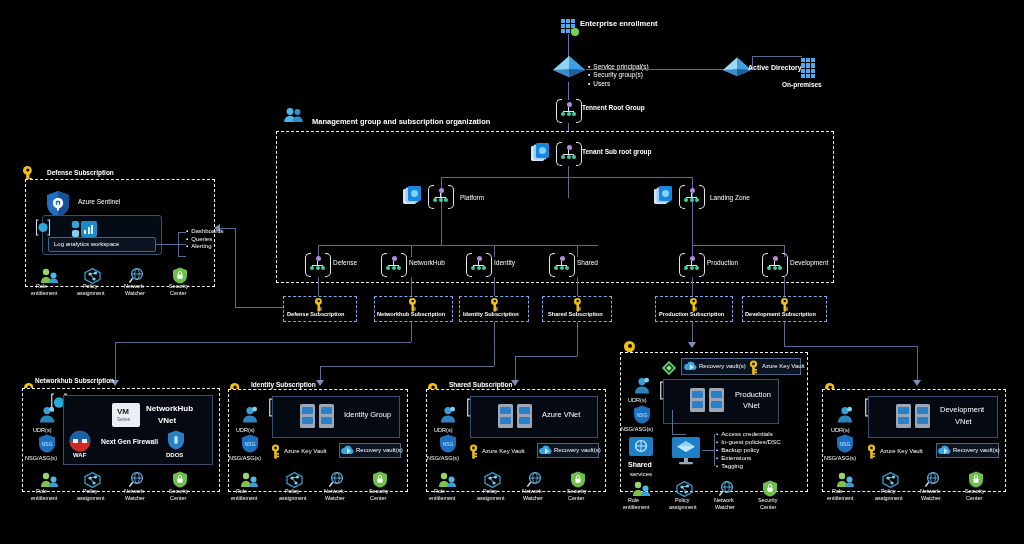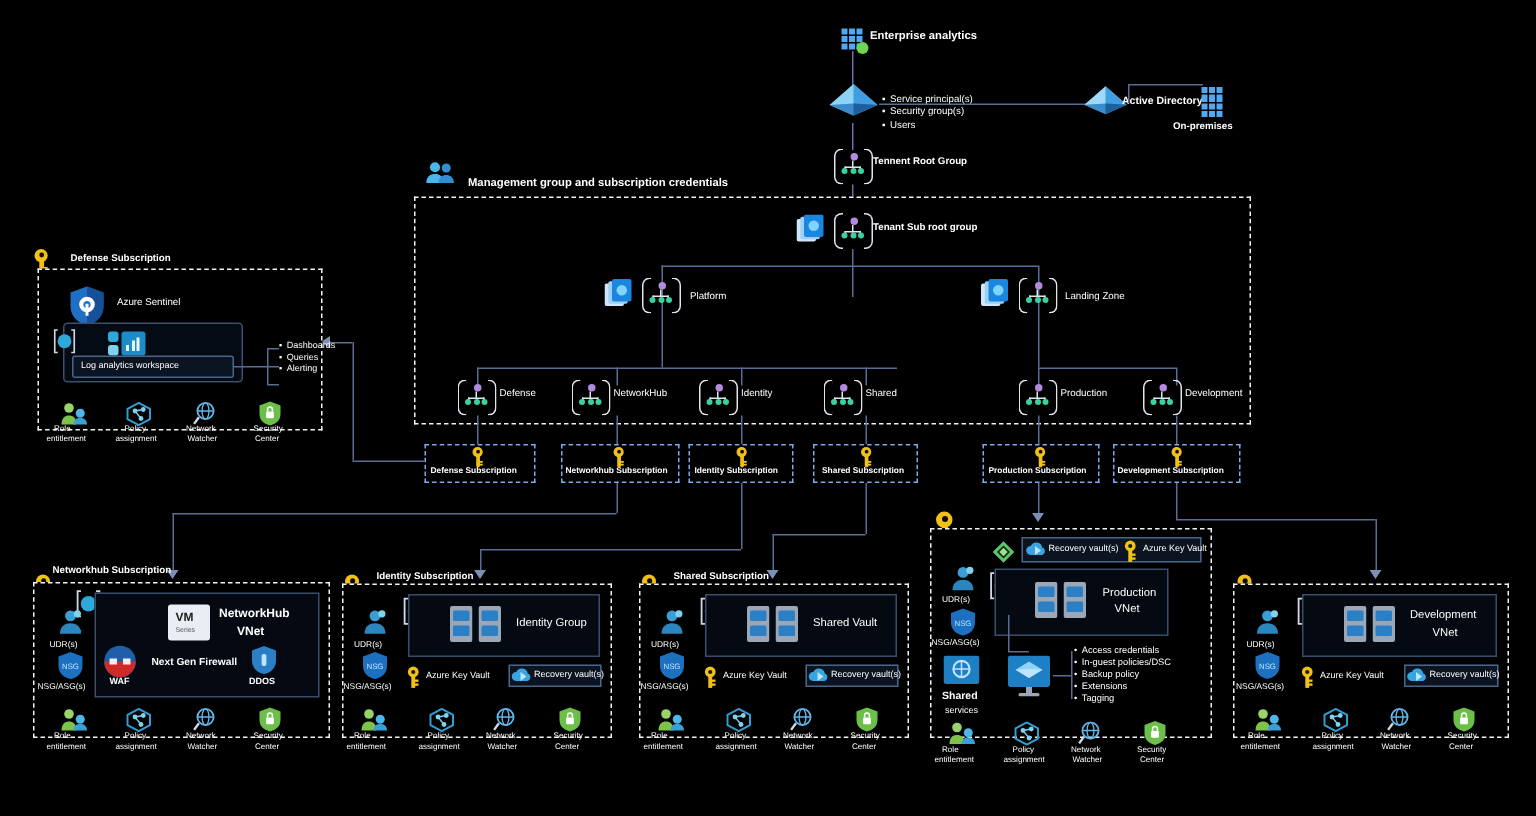--- a/index.html
+++ b/index.html
@@ -75,21 +75,21 @@
       <i></i>
       <i></i>
       <i></i>
       <i></i>
       <i></i>
       <i></i>
       <i></i>
       <i></i>
   </div>
   <div class="abs" style="left:571px;top:28px;width:8px;height:8px;border-radius:50%;background:#6fd44f;"></div>
-  <div class="lbl" style="left:580px;top:20px;font-size:7.5px;">Enterprise analytics</div>
+  <div class="lbl" style="left:580px;top:20px;font-size:7.5px;">Enterprise enrollment</div>
 
   <div class="ln ln-v ln-pur" style="left:568px;top:34px;height:26px;"></div>
 
   <svg class="abs" style="left:552px;top:55px;" width="34" height="28" viewBox="0 0 34 28">
     <polygon points="17,1 33,15 17,22 1,15" fill="#8fd3f7"></polygon>
     <polygon points="17,1 33,15 17,15" fill="#3f9fe0"></polygon>
     <polygon points="17,14 33,15 17,22 1,15" fill="#2b7fc4" opacity="0.85"></polygon>
     <polygon points="17,14 33,15 17,22" fill="#1d5f9c"></polygon>
   </svg>
 
@@ -145,21 +145,21 @@
   <div class="lbl" style="left:582px;top:104px;font-size:6.5px;">Tennent Root Group</div>
 
   <div class="ln ln-v ln-pur" style="left:568px;top:123px;height:23px;"></div>
 
   <svg class="abs" style="left:283px;top:107px;" width="22" height="16" viewBox="0 0 22 16">
     <circle cx="7" cy="4.5" r="3.4" fill="#49b7e8"></circle>
     <path d="M1.2 15 C1.2 10.6 4 9 7 9 C10 9 12.8 10.6 12.8 15 Z" fill="#49b7e8"></path>
     <circle cx="14.5" cy="5" r="3" fill="#2f8fd0"></circle>
     <path d="M9.5 15 C9.5 11 12 9.6 14.5 9.6 C17 9.6 19.6 11 19.6 15 Z" fill="#2f8fd0"></path>
   </svg>
-  <div class="lbl" style="left:312px;top:118px;font-size:7.5px;">Management group and subscription credentials</div>
+  <div class="lbl" style="left:312px;top:118px;font-size:7.5px;">Management group and subscription organization</div>
 
   <div class="panel dash-white" style="left:276px;top:131px;width:558px;height:152px;"></div>
 
   <svg class="abs" style="left:531px;top:143px;" width="19" height="19" viewBox="0 0 19 19">
     <rect x="0" y="3" width="13" height="15" rx="1.4" fill="#cfe6fb"></rect>
     <rect x="2.5" y="1.5" width="13" height="15" rx="1.4" fill="#9fd0f6"></rect>
     <rect x="5" y="0" width="13" height="15" rx="1.4" fill="#1b86e0"></rect>
     <circle cx="11.5" cy="7.5" r="3.5" fill="#7fd3ff"></circle>
   </svg>
   <div class="mg" style="left:556px;top:142px;">
@@ -726,21 +726,21 @@
   <svg class="abs" style="left:498px;top:404px;" width="15" height="24" viewBox="0 0 15 24">
     <rect x="0" y="0" width="15" height="24" rx="1.5" fill="#9aa7b8"></rect>
     <rect x="2" y="3" width="11" height="7" rx="1" fill="#2b7fc4"></rect>
     <rect x="2" y="13" width="11" height="7" rx="1" fill="#2b7fc4"></rect>
   </svg>
   <svg class="abs" style="left:517px;top:404px;" width="15" height="24" viewBox="0 0 15 24">
     <rect x="0" y="0" width="15" height="24" rx="1.5" fill="#9aa7b8"></rect>
     <rect x="2" y="3" width="11" height="7" rx="1" fill="#2b7fc4"></rect>
     <rect x="2" y="13" width="11" height="7" rx="1" fill="#2b7fc4"></rect>
   </svg>
-  <div class="lbl-n" style="left:542px;top:411px;font-size:7.5px;">Shared Vault</div>
+  <div class="lbl-n" style="left:542px;top:411px;font-size:7.5px;">Azure VNet</div>
 
   <svg class="abs" style="left:468px;top:444px;" width="11" height="15" viewBox="0 0 11 15">
     <circle cx="5.5" cy="4" r="3.6" fill="#f2c017"></circle>
       <circle cx="5.5" cy="4" r="1.4" fill="#1a1a1a"></circle>
     <rect x="4.2" y="6" width="2.6" height="8.6" fill="#f2c017"></rect>
     <rect x="6.4" y="9" width="2.6" height="1.6" fill="#f2c017"></rect>
     <rect x="6.4" y="11.6" width="2.6" height="1.6" fill="#f2c017"></rect>
   </svg>
   <div class="lbl-n" style="left:482px;top:448px;font-size:6px;">Azure Key Vault</div>
 

